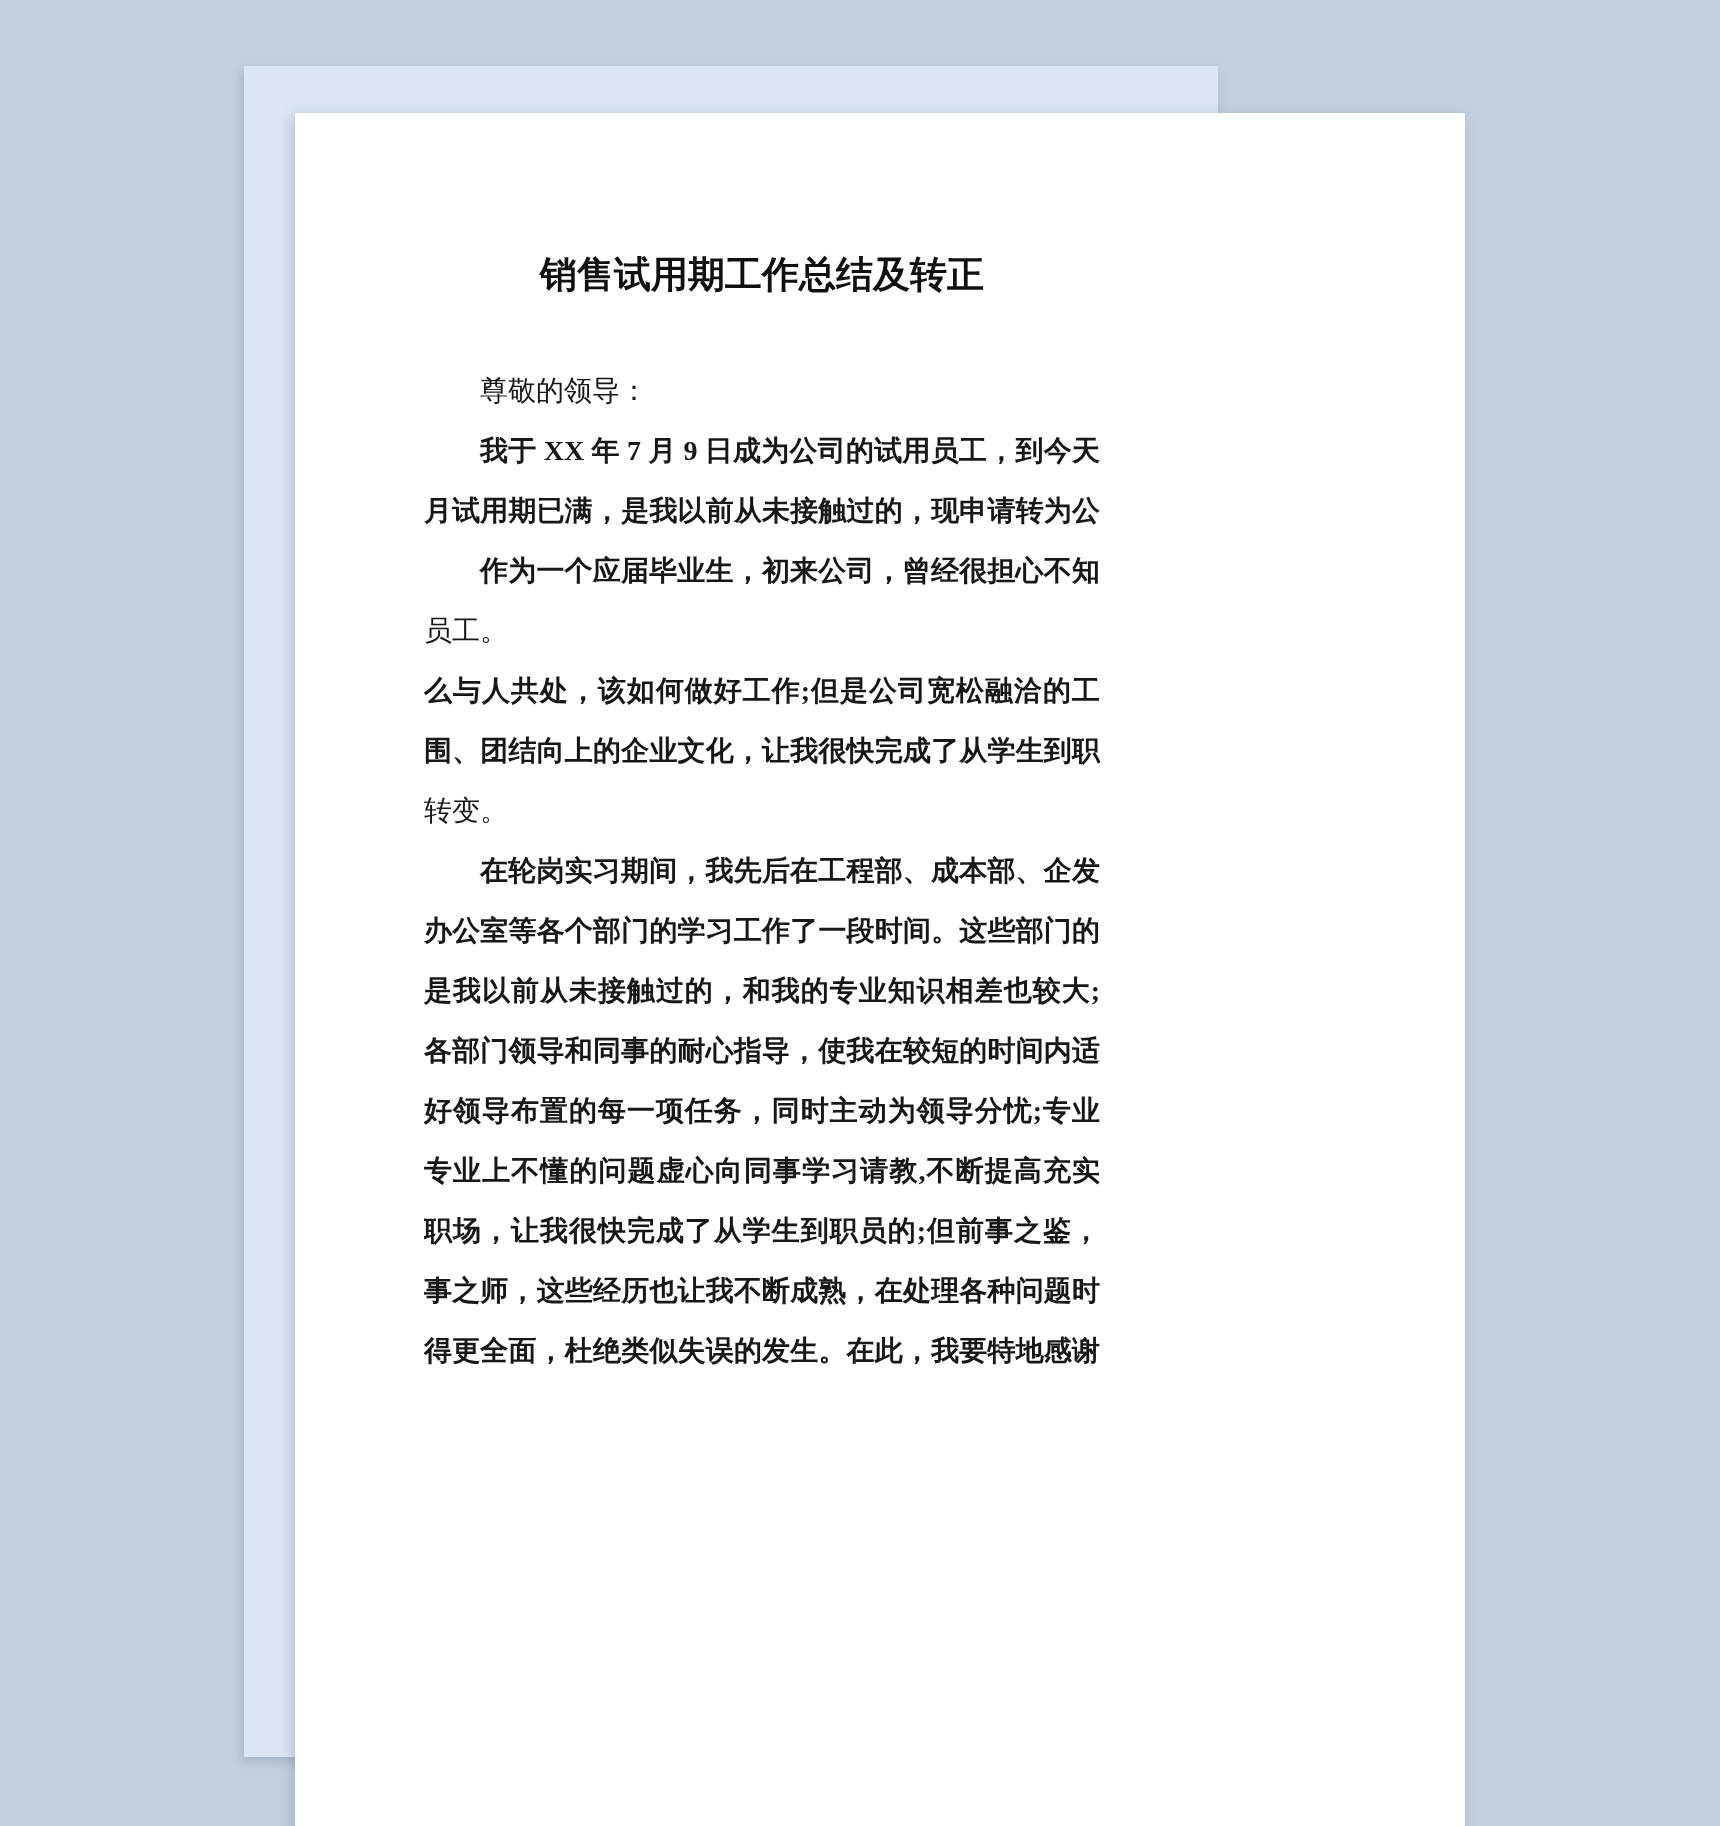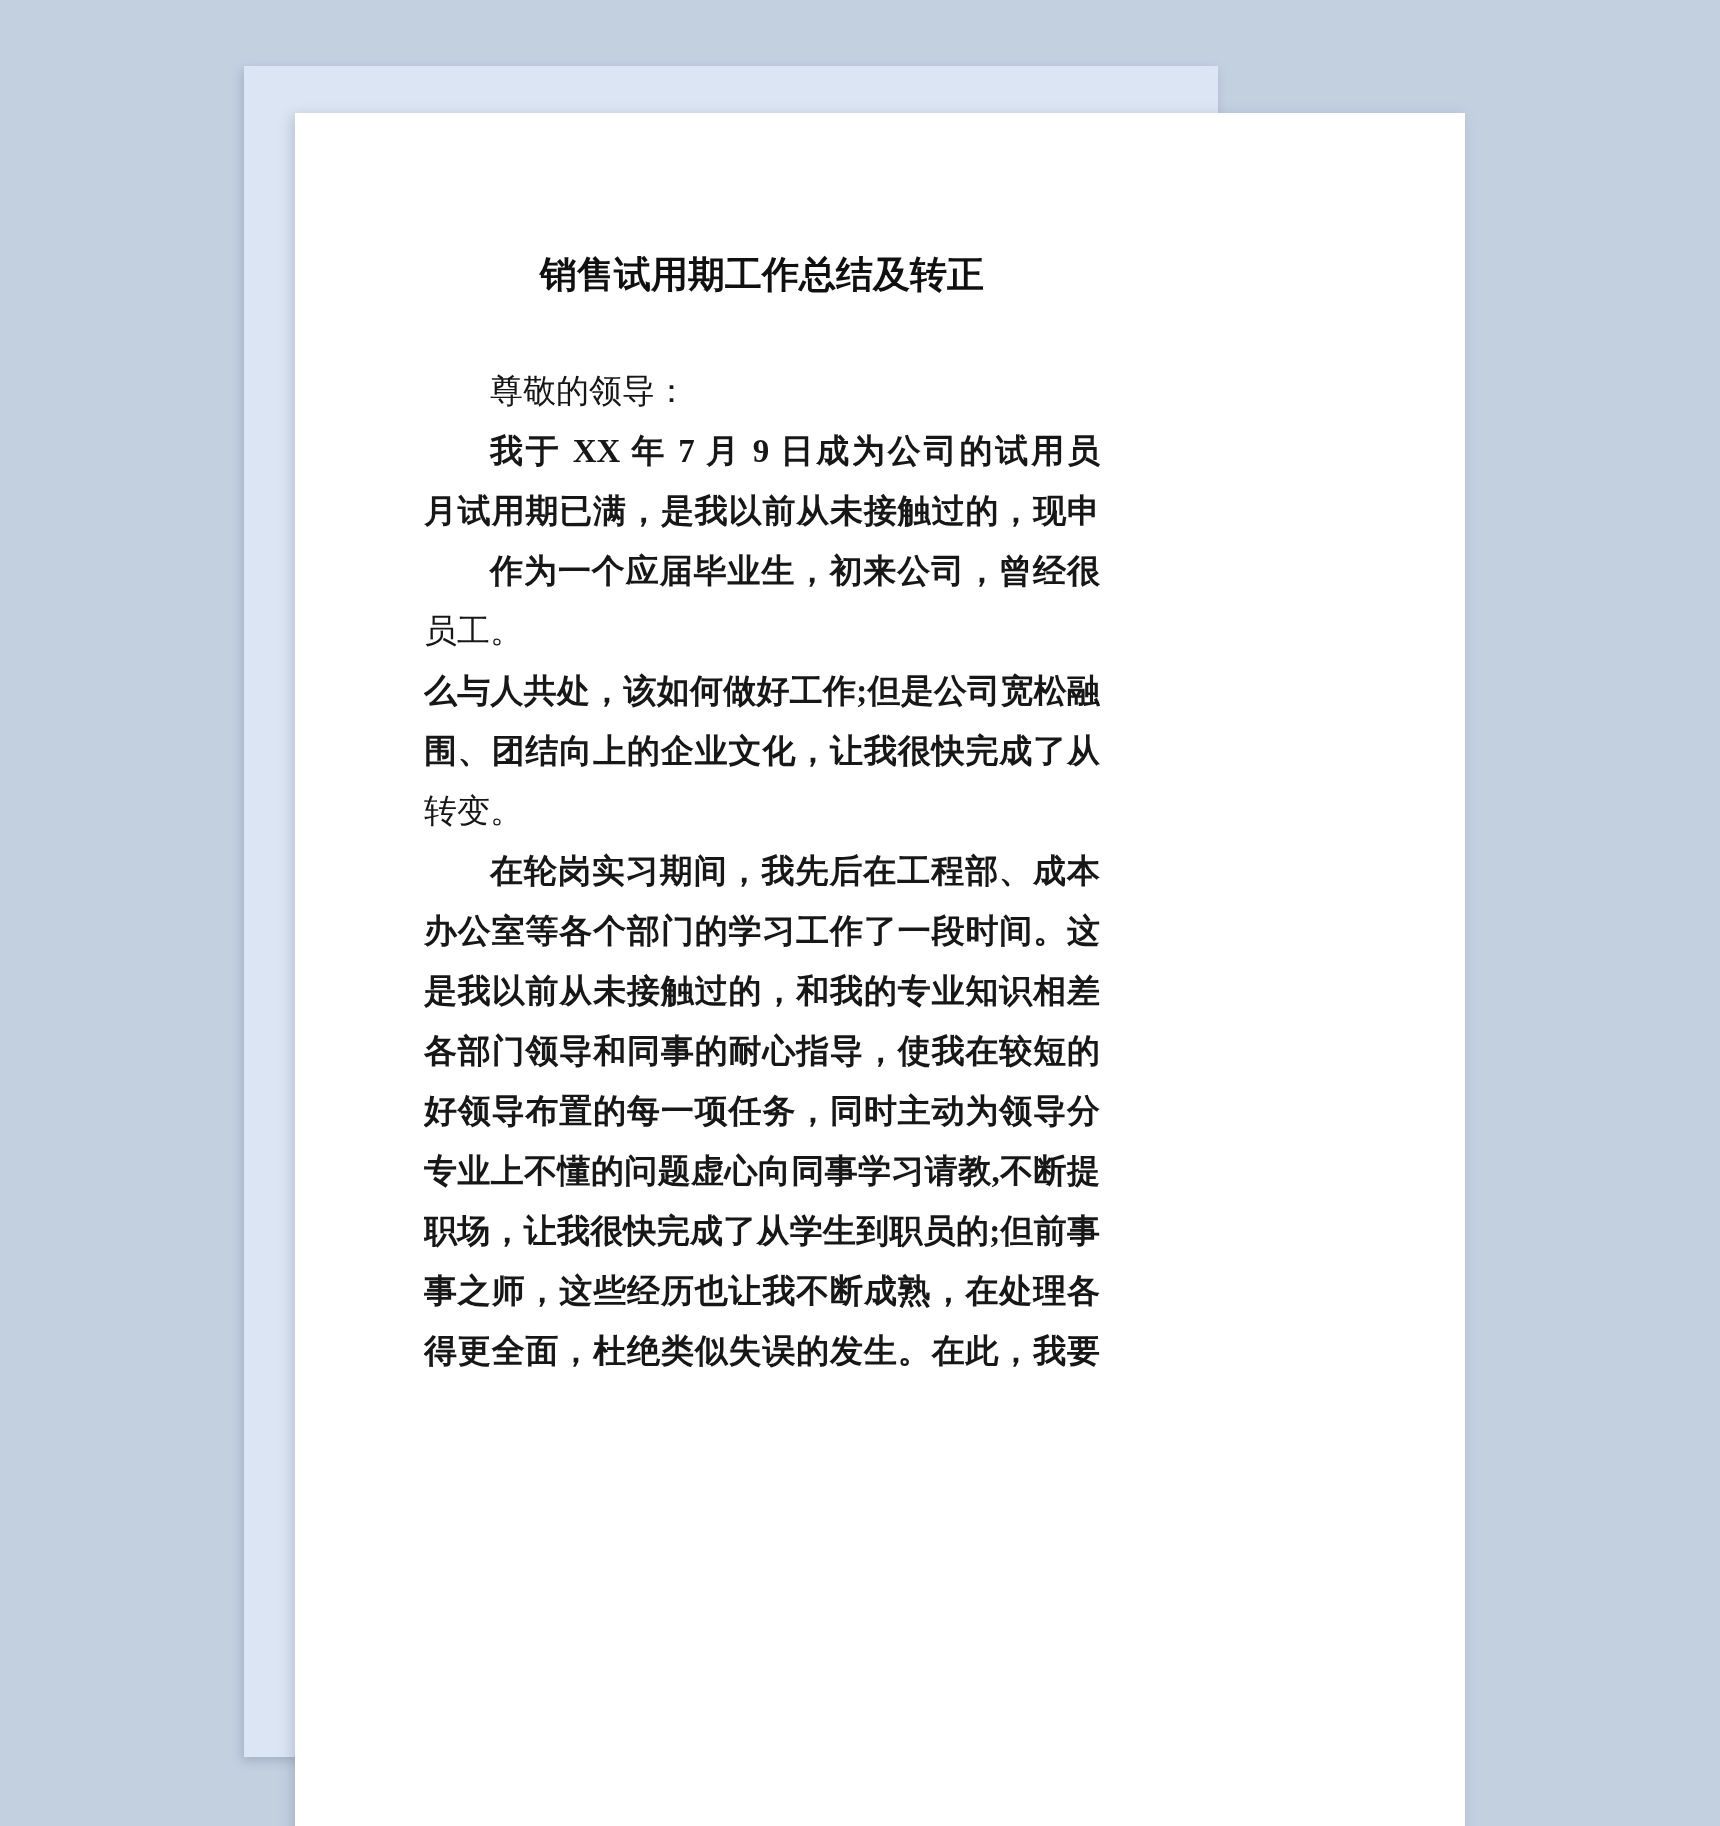--- a/index.html
+++ b/index.html
@@ -43,21 +43,21 @@
     font-size: 37px;
     line-height: 44px;
     color: #101010;
     white-space: nowrap;
   }
   .doc-body {
     position: absolute;
     left: 129px;
     top: 248px;
     width: 676px;
-    font-size: 33px;
+    font-size: 28px;
     color: var(--ink, #171717);
   }
   .line {
     height: 60px;
     line-height: 60px;
     overflow: hidden;
     text-align: left;
   }
   .line.fill {
     text-align: justify;

